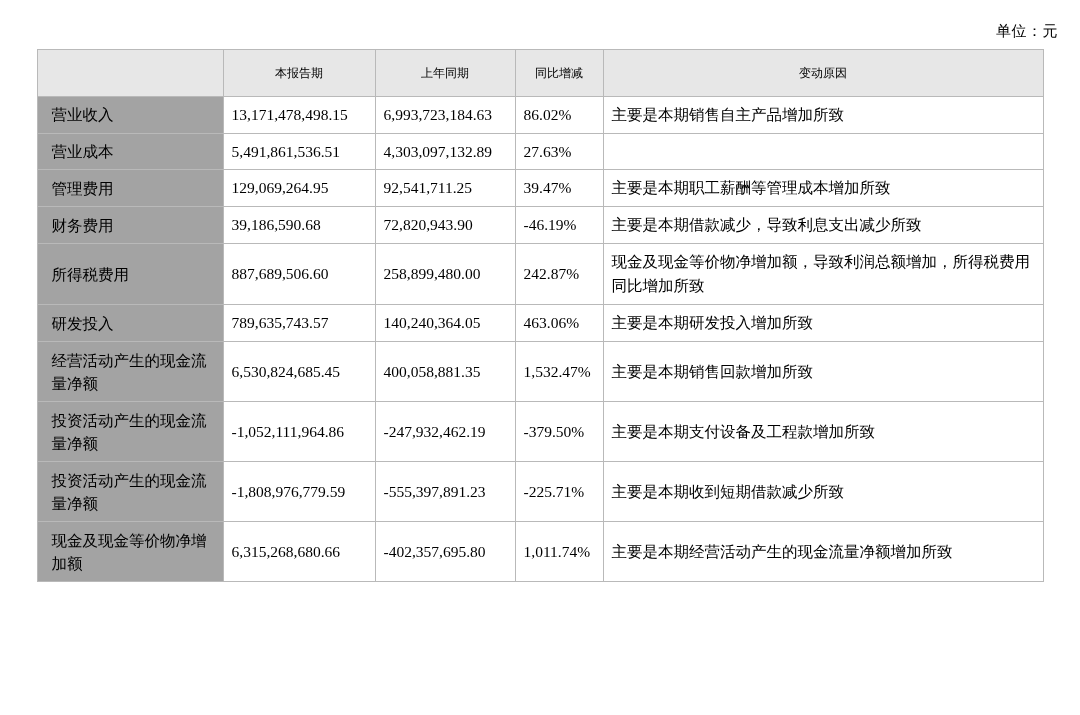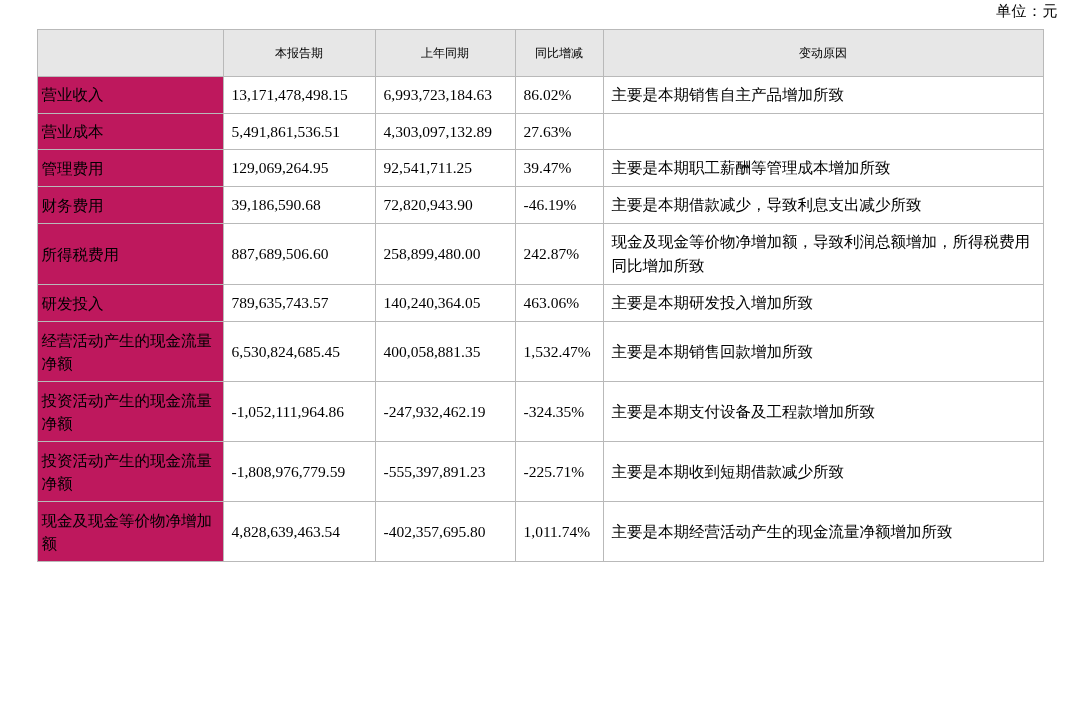--- a/index.html
+++ b/index.html
@@ -17,21 +17,21 @@
   .page {
     position: relative;
     width: 1080px;
     height: 715px;
     box-sizing: border-box;
     padding: 0;
   }
   .unit-line {
     text-align: right;
     font-size: 15px;
-    padding: 2px 22px 8px 0;
+    padding: 22px 22px 8px 0;
     letter-spacing: 0.5px;
   }
   table.fin {
     border-collapse: collapse;
     width: 1006px;
     margin: 0 auto;
     table-layout: fixed;
     font-size: 15.5px;
   }
   table.fin td, table.fin th {
@@ -46,23 +46,23 @@
   .col-change  { width: 88px;  }
   .col-reason  { width: 440px; }
 
   thead td {
     background: #e7e7e7;
     text-align: center;
     height: 34px;
     font-size: 12px;
   }
   tbody td.label {
-    background: #be185d;
+    background: #a3a3a3;
     text-align: left;
-    padding-left: 4px;
+    padding-left: 14px;
     line-height: 1.5;
   }
   tbody td.num {
     text-align: left;
     white-space: nowrap;
     padding-right: 8px;
   }
   tbody td.reason {
     text-align: left;
     line-height: 1.55;
@@ -142,33 +142,33 @@
         <td class="label">经营活动产生的现金流量净额</td>
         <td class="num">6,530,824,685.45</td>
         <td class="num">400,058,881.35</td>
         <td class="num">1,532.47%</td>
         <td class="reason">主要是本期销售回款增加所致</td>
       </tr>
       <tr class="tall2">
         <td class="label">投资活动产生的现金流量净额</td>
         <td class="num">-1,052,111,964.86</td>
         <td class="num">-247,932,462.19</td>
-        <td class="num">-324.35%</td>
+        <td class="num">-379.50%</td>
         <td class="reason">主要是本期支付设备及工程款增加所致</td>
       </tr>
       <tr class="tall2">
         <td class="label">投资活动产生的现金流量净额</td>
         <td class="num">-1,808,976,779.59</td>
         <td class="num">-555,397,891.23</td>
         <td class="num">-225.71%</td>
         <td class="reason">主要是本期收到短期借款减少所致</td>
       </tr>
       <tr class="tall2">
         <td class="label">现金及现金等价物净增加额</td>
-        <td class="num">4,828,639,463.54</td>
+        <td class="num">6,315,268,680.66</td>
         <td class="num">-402,357,695.80</td>
         <td class="num">1,011.74%</td>
         <td class="reason">主要是本期经营活动产生的现金流量净额增加所致</td>
       </tr>
     </tbody>
   </table>
 
 </div>
 
 </body></html>

